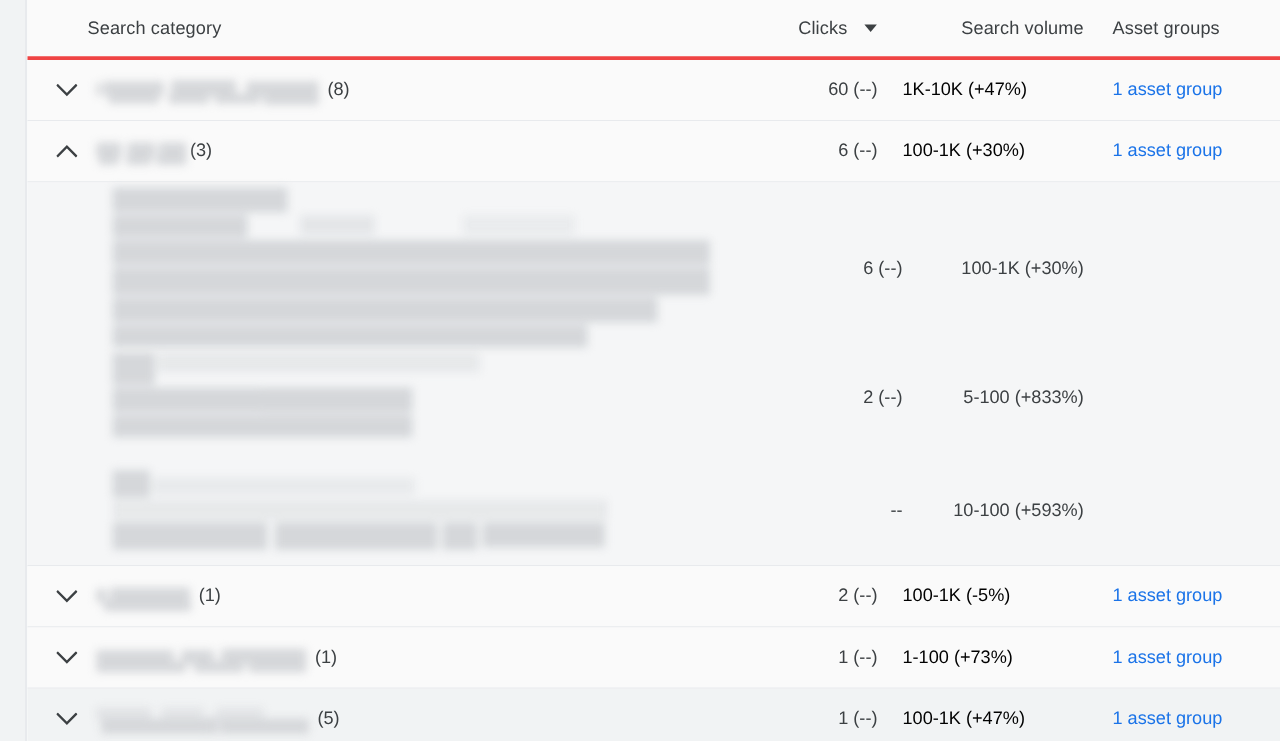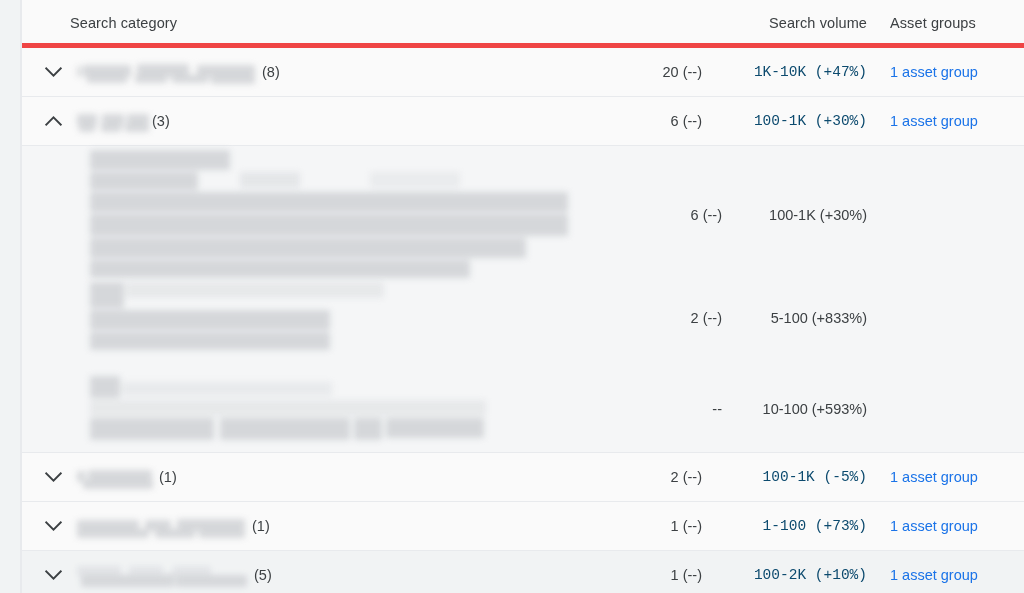--- a/index.html
+++ b/index.html
@@ -46,21 +46,21 @@
     width: 1002px;
     height: 593px;
     background: #ffffff;
   }
 
   
   .thead {
     position: relative;
     height: 48px;
     background: #fafafa;
-    border-bottom: 5px solid #ef4444;
+    border-bottom: 3px solid #ef4444;
     box-sizing: border-box;
   }
   .th {
     position: absolute;
     top: 0;
     height: 47px;
     line-height: 47px;
     font-size: 14.5px;
     color: #3c4043;
     white-space: nowrap;
@@ -135,25 +135,23 @@
     font-size: 14.5px;
     color: #3c4043;
     white-space: nowrap;
   }
   .cell-volume {
     position: absolute;
     left: 700px;
     width: 145px;
     top: 50%;
     transform: translateY(-50%);
-    text-align: right;
-    font-size: 14.5px;
-    color: #0c4a6e;
-    white-space: nowrap;
-    font-family: Liberation Mono, monospace;
+    font-size: 14.5px;
+    color: #000000;
+    white-space: nowrap;
   }
   .cell-assets {
     position: absolute;
     left: 868px;
     top: 50%;
     transform: translateY(-50%);
     font-size: 14.5px;
     color: #1a73e8;
     white-space: nowrap;
     cursor: pointer;
@@ -212,20 +210,28 @@
 
 <div class="page">
 
   <div class="left-gutter"></div>
   <div class="left-gutter-edge"></div>
 
   <div class="table-wrap">
 
     <div class="thead">
       <div class="th th-category">Search category</div>
+      <div class="th th-clicks">
+        <span>Clicks</span>
+        <span class="sort-arrow">
+          <svg width="11" height="7" viewBox="0 0 11 7" aria-hidden="true">
+            <path d="M0.5 0.5 L10.5 0.5 L5.5 6.5 Z" fill="#3c4043"></path>
+          </svg>
+        </span>
+      </div>
       <div class="th th-assets">Asset groups</div>
       <div class="th th-volume">Search volume</div>
     </div>
 
     <div class="row">
       <div class="toggle">
         <svg width="17" height="11" viewBox="0 0 17 11" aria-hidden="true">
           <path d="M1.3 1.4 L8.5 8.6 L15.7 1.4" stroke="#3c4043" stroke-width="1.9" fill="none" stroke-linecap="square"></path>
         </svg>
       </div>
@@ -235,21 +241,21 @@
           <span style="left:6px;top:4px;width:48px;height:12px;"></span>
           <span style="left:10px;top:13px;width:40px;height:9px;"></span>
           <span style="left:60px;top:3px;width:52px;height:13px;"></span>
           <span style="left:58px;top:14px;width:32px;height:8px;"></span>
           <span style="left:95px;top:14px;width:36px;height:8px;"></span>
           <span style="left:120px;top:4px;width:58px;height:12px;"></span>
           <span style="left:134px;top:15px;width:44px;height:8px;"></span>
         </span>
         <span class="count-label">(8)</span>
       </div>
-      <div class="cell-clicks">20 (--)</div>
+      <div class="cell-clicks">60 (--)</div>
       <div class="cell-volume">1K-10K (+47%)</div>
       <div class="cell-assets">1 asset group</div>
     </div>
 
     <div class="row">
       <div class="toggle">
         <svg width="17" height="11" viewBox="0 0 17 11" aria-hidden="true">
           <path d="M1.3 8.6 L8.5 1.4 L15.7 8.6" stroke="#3c4043" stroke-width="1.9" fill="none" stroke-linecap="square"></path>
         </svg>
       </div>
@@ -372,18 +378,18 @@
           <span style="left:0px;top:2px;width:44px;height:10px;opacity:0.55;"></span>
           <span style="left:52px;top:2px;width:34px;height:10px;opacity:0.5;"></span>
           <span style="left:96px;top:2px;width:38px;height:10px;opacity:0.5;"></span>
           <span style="left:4px;top:11px;width:92px;height:12px;"></span>
           <span style="left:100px;top:11px;width:70px;height:12px;"></span>
           <span style="left:88px;top:9px;width:12px;height:14px;opacity:0.6;"></span>
         </span>
         <span class="count-label">(5)</span>
       </div>
       <div class="cell-clicks">1 (--)</div>
-      <div class="cell-volume">100-2K (+10%)</div>
+      <div class="cell-volume">100-1K (+47%)</div>
       <div class="cell-assets">1 asset group</div>
     </div>
 
   </div>
 </div>
 
 </body></html>

